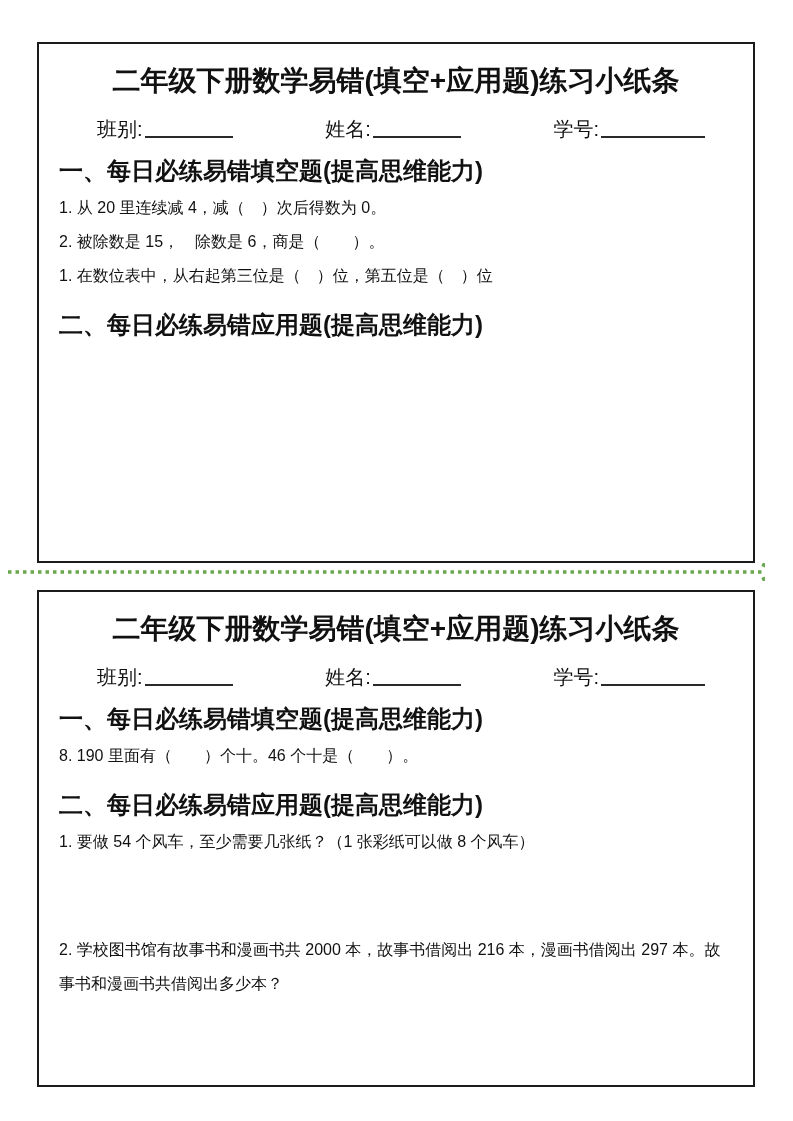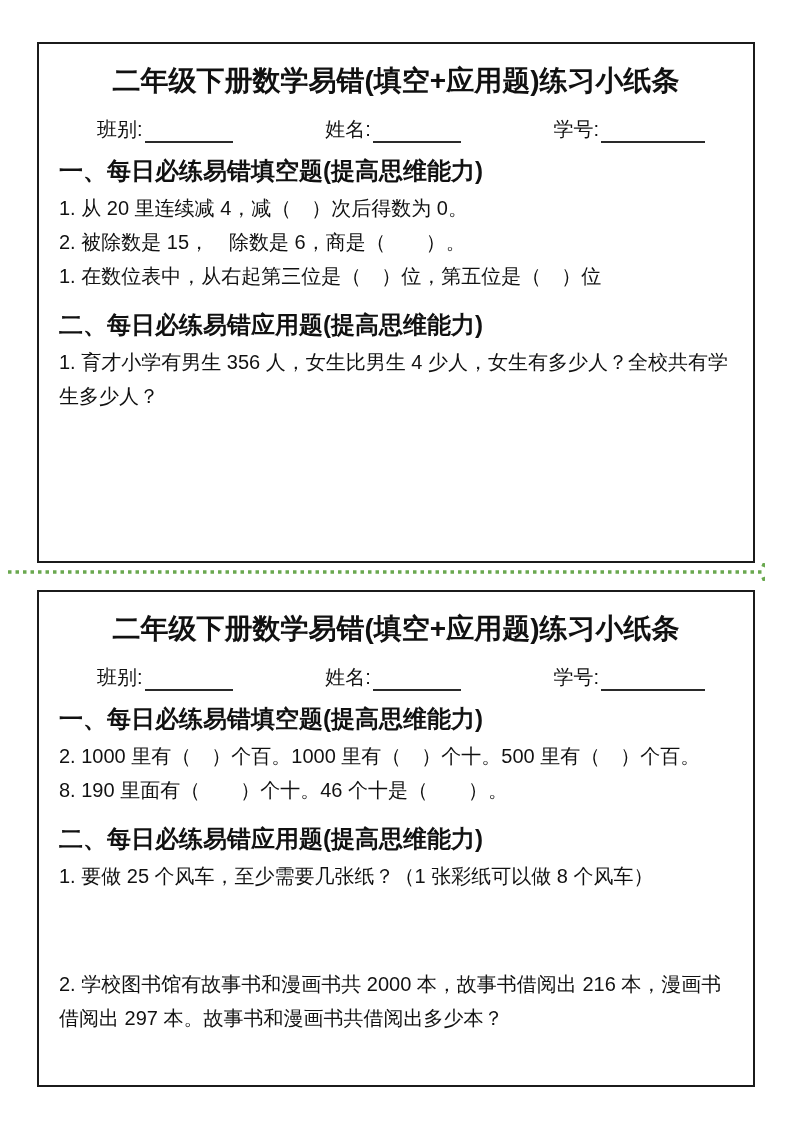--- a/index.html
+++ b/index.html
@@ -32,40 +32,40 @@
   }
 
   .fields {
     display: flex;
     justify-content: space-between;
     align-items: flex-end;
     padding: 0 28px 0 38px;
     margin-bottom: 12px;
     font-size: 20px;
   }
-  .field { display: flex; align-items: flex-end; }
+  .field { display: flex; }
   .field-label { white-space: nowrap; }
   .blank-line {
     display: inline-block;
     width: 88px;
     height: 20px;
     border-bottom: 2px solid #2a2a2a;
     margin-left: 2px;
   }
   .blank-line.long { width: 104px; }
 
   .section-header {
     font-size: 24px;
     font-weight: bold;
     margin: 10px 0 4px 0;
   }
   .section-header.second { margin-top: 16px; }
 
   .question {
-    font-size: 20px;
+    font-size: 16px;
     line-height: 34px;
   }
   .question.answer-space { margin-bottom: 74px; }
 
   .divider {
     position: absolute;
     top: 563px;
     left: 8px;
     width: 777px;
     height: 18px;
@@ -93,21 +93,20 @@
         <span class="blank-line long"></span>
       </div>
     </div>
 
     <div class="section-header">一、每日必练易错填空题(提高思维能力)</div>
     <div class="question">1. 从 20 里连续减 4，减（　）次后得数为 0。</div>
     <div class="question">2. 被除数是 15，　除数是 6，商是（　　）。</div>
     <div class="question">1. 在数位表中，从右起第三位是（　）位，第五位是（　）位</div>
 
     <div class="section-header second">二、每日必练易错应用题(提高思维能力)</div>
-    <div class="question answer-space">1. 育才小学有男生 356 人，女生比男生 4 少人，女生有多少人？全校共有学生多少人？</div>
   </div>
 
   <div class="divider">
     <svg width="777" height="18" viewBox="0 0 777 18">
       <line x1="0" y1="9" x2="754" y2="9" stroke="#6aa84f" stroke-width="3.5" stroke-dasharray="3.5 4"></line>
       <path d="M756 2 L772 9 L756 16" fill="none" stroke="#6aa84f" stroke-width="4" stroke-linecap="square"></path>
     </svg>
   </div>
 
   <div class="slip slip-2">
@@ -122,21 +121,20 @@
         <span class="field-label">姓名:</span>
         <span class="blank-line"></span>
       </div>
       <div class="field">
         <span class="field-label">学号:</span>
         <span class="blank-line long"></span>
       </div>
     </div>
 
     <div class="section-header">一、每日必练易错填空题(提高思维能力)</div>
-    <div class="question">2. 1000 里有（　）个百。1000 里有（　）个十。500 里有（　）个百。</div>
     <div class="question">8. 190 里面有（　　）个十。46 个十是（　　）。</div>
 
     <div class="section-header second">二、每日必练易错应用题(提高思维能力)</div>
-    <div class="question answer-space">1. 要做 25 个风车，至少需要几张纸？（1 张彩纸可以做 8 个风车）</div>
+    <div class="question answer-space">1. 要做 54 个风车，至少需要几张纸？（1 张彩纸可以做 8 个风车）</div>
     <div class="question">2. 学校图书馆有故事书和漫画书共 2000 本，故事书借阅出 216 本，漫画书借阅出 297 本。故事书和漫画书共借阅出多少本？</div>
   </div>
 
 </div>
 
 </body></html>

